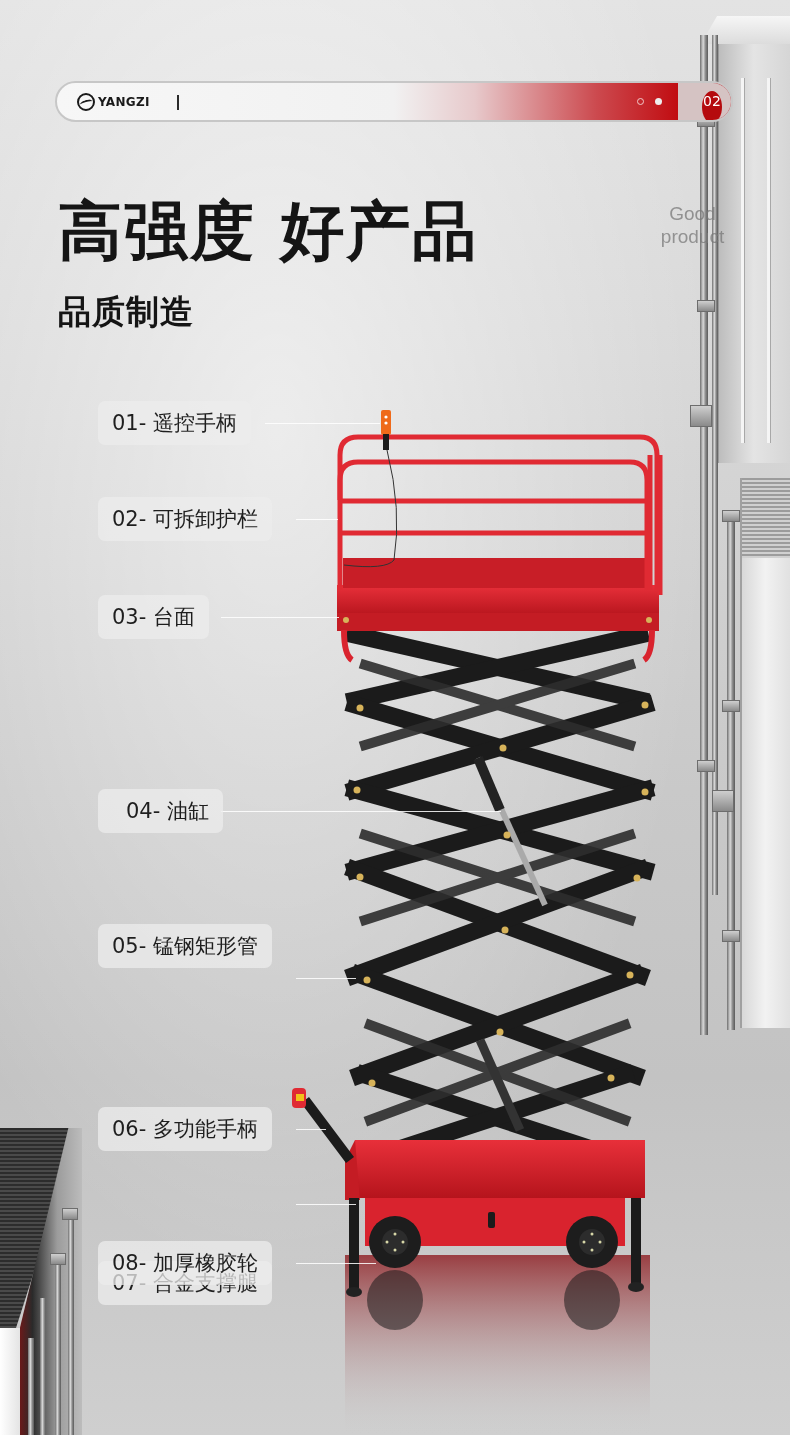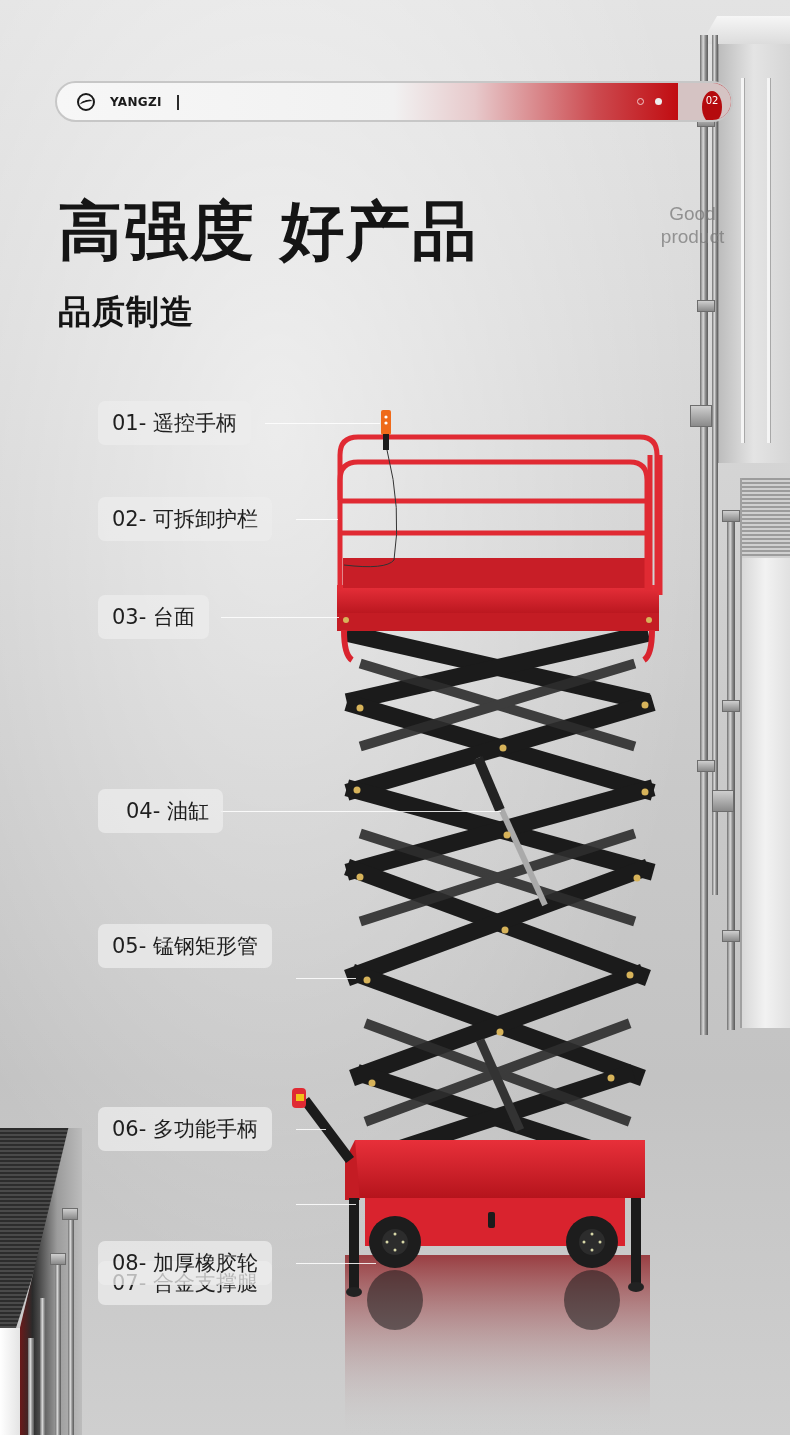--- a/index.html
+++ b/index.html
@@ -72,21 +72,21 @@
     border-radius: 21px;
     border: 2px solid #c7c7c7;
     background: linear-gradient(90deg, #f7f7f7 0%, #f1f1f1 50%, #e7c9cb 62%, #cc4a4f 80%, #c10d12 92%, #c10d12 100%);
     overflow: hidden;
   }
   .header-pill .pill-tail {
     position: absolute; right: 0; top: 0; width: 53px; height: 100%;
     background: rgba(215,215,215,0.9);
   }
   .logo {
-    position: absolute; left: 20px; top: 0; height: 100%; display: flex; align-items: center; gap: 15px;
+    position: absolute; left: 20px; top: 0; height: 100%; display: flex; align-items: center; gap: 3px;
   }
   .logo-mark {
     width: 18px; height: 18px; border: 2.5px solid #1a1a1a; border-radius: 50%; position: relative;
   }
   .logo-mark::after {
     content: ""; position: absolute; left: 1px; right: 1px; top: 5px; height: 4px;
     border-top: 2px solid #1a1a1a; border-radius: 50%;
     transform: skewY(-15deg);
   }
   .logo-text {
@@ -99,21 +99,21 @@
     position: absolute; left: 140px; top: 0; line-height: 38px; font-size: 17px; color: #1a1a1a;
   }
   .dot-outline {
     position: absolute; left: 580px; top: 15px; width: 7px; height: 7px; border: 1.3px solid #f0c9c9; border-radius: 50%;
   }
   .dot-filled {
     position: absolute; left: 598px; top: 15px; width: 7px; height: 7px; background: #eeeeee; border-radius: 50%;
   }
   .page-badge {
     position: absolute; left: 645px; top: 8px; width: 20px; height: 32px; border-radius: 50%;
-    background: #b50a0e; color: #fff; font-size: 10px; line-height: 20px; text-align: center;
+    background: #b50a0e; color: #fff; font-size: 14px; line-height: 20px; text-align: center;
   }
 
   
   .main-title {
     position: absolute; left: 58px; top: 188px; font-size: 64px; font-weight: bold; color: #151515; letter-spacing: 2px;
   }
   .sub-title {
     position: absolute; left: 58px; top: 290px; font-size: 33px; font-weight: bold; color: #151515; letter-spacing: 1px;
   }
   .ghost-text {

